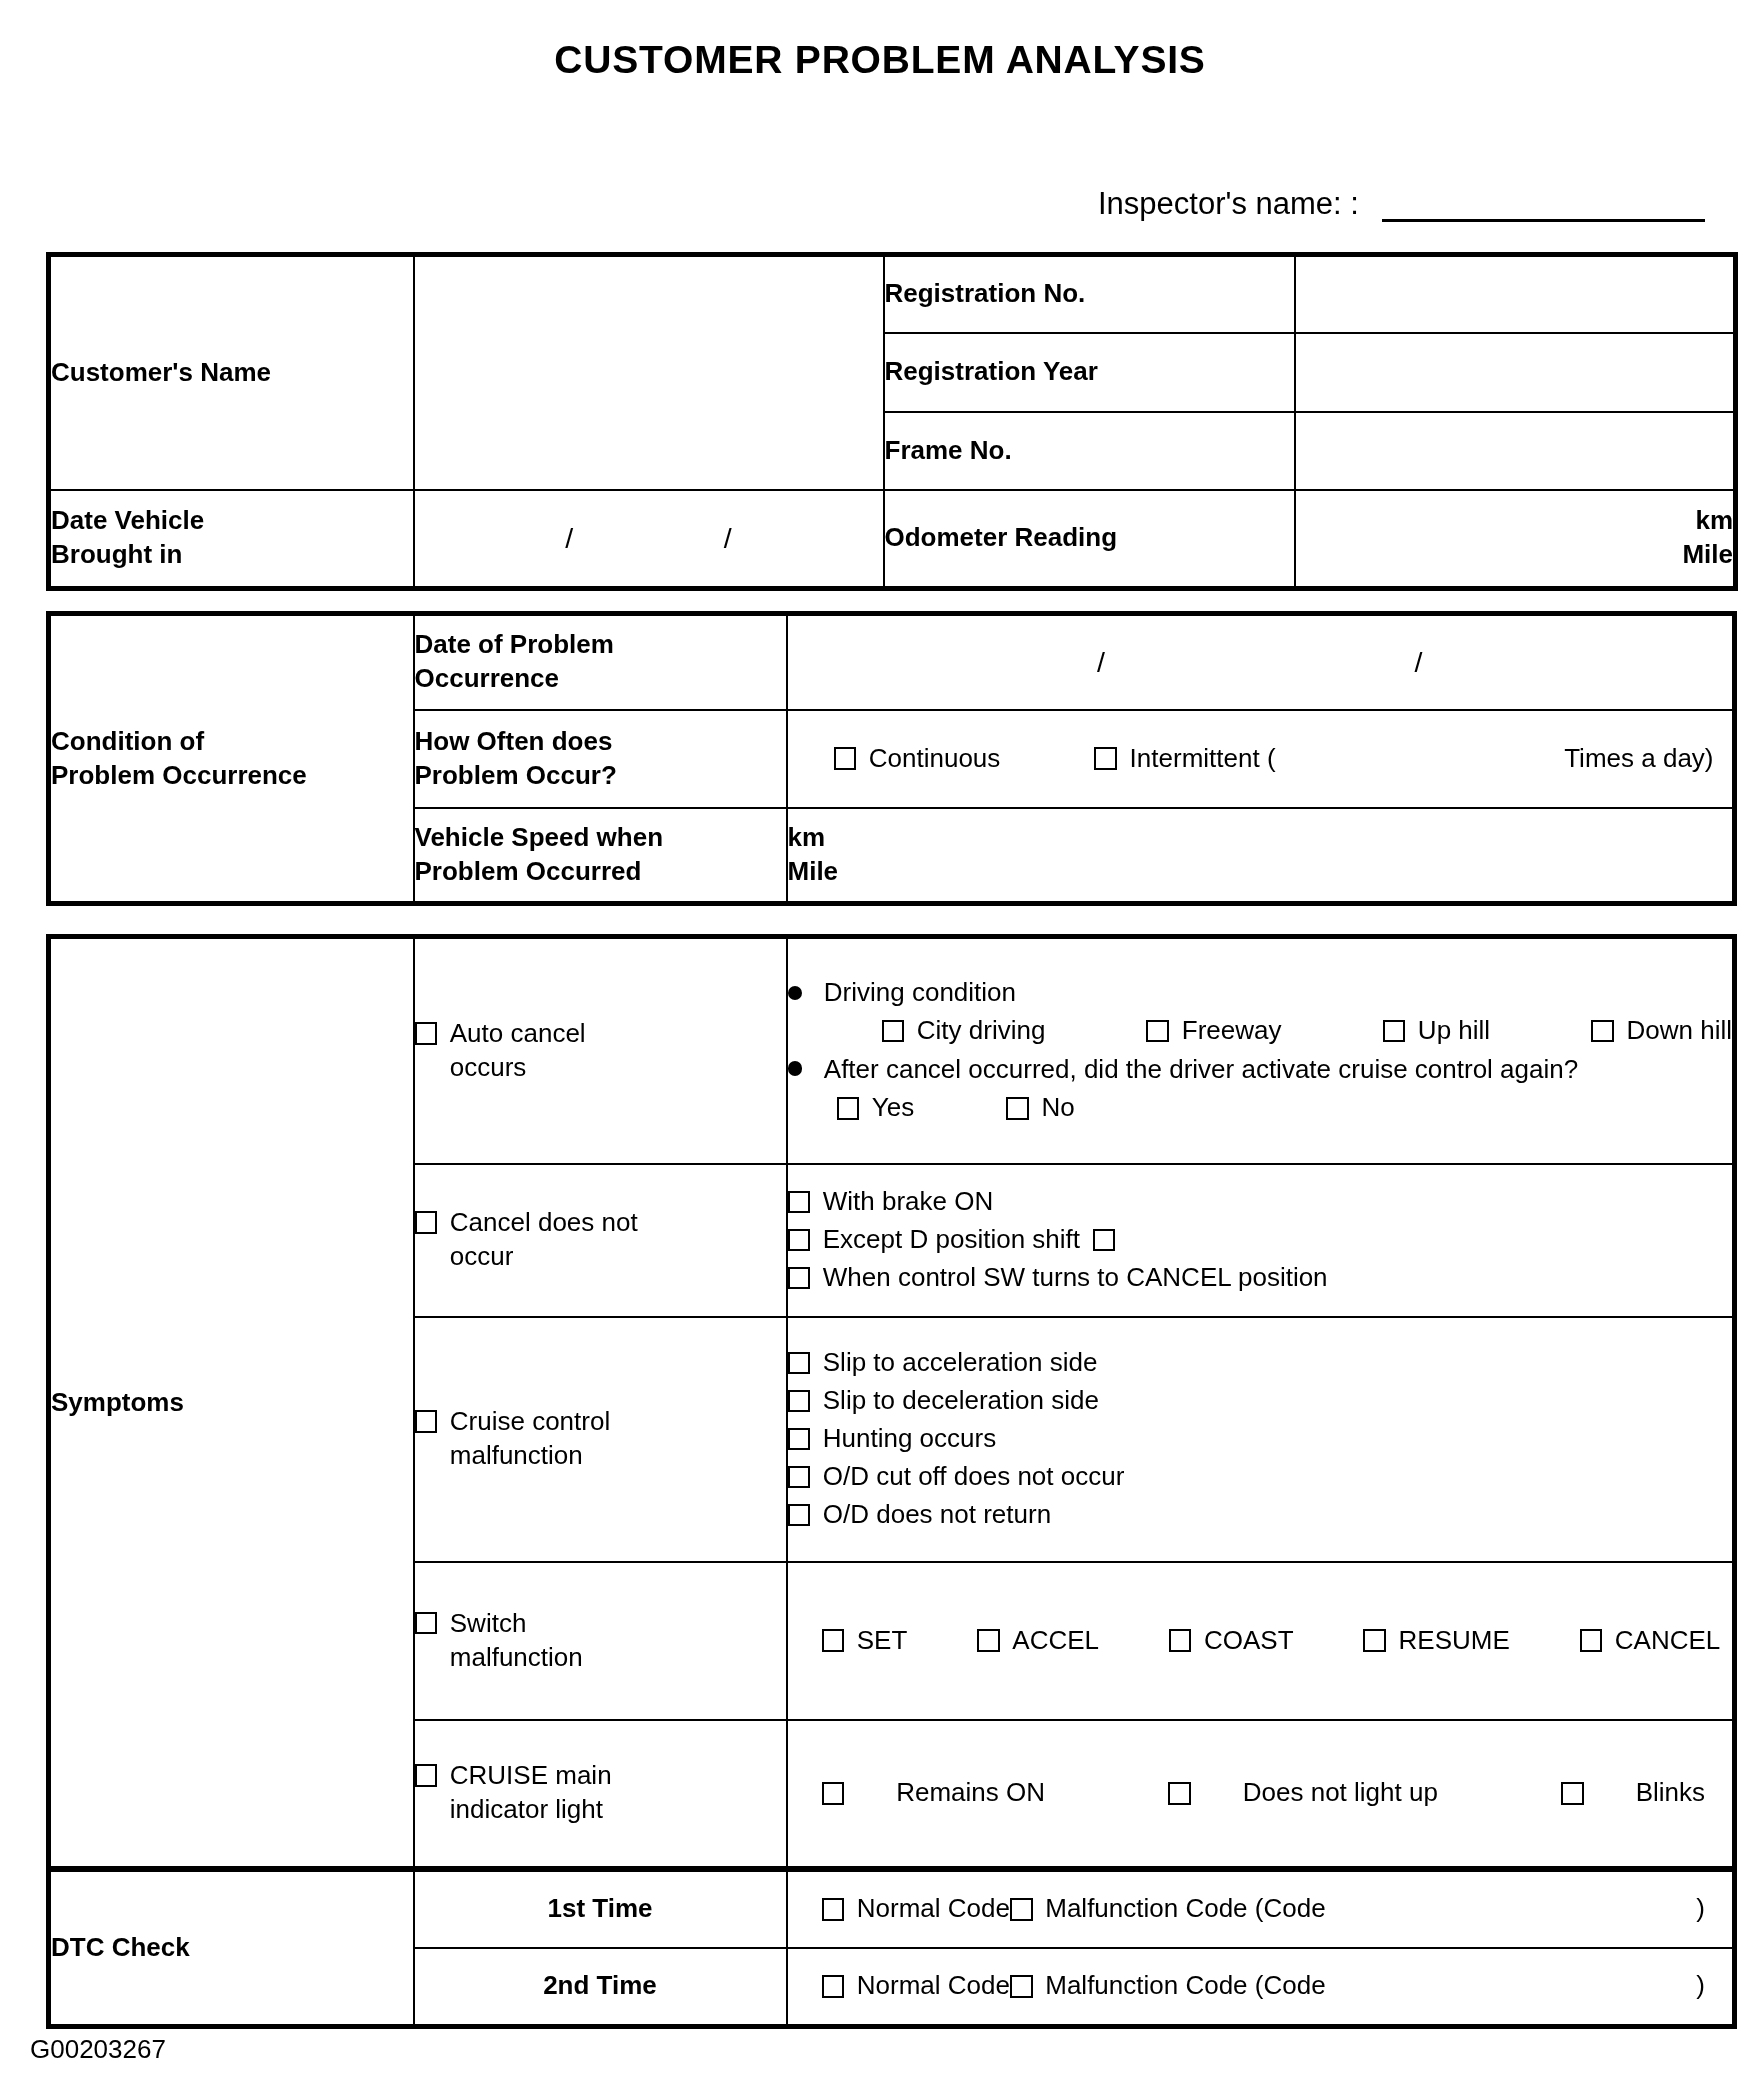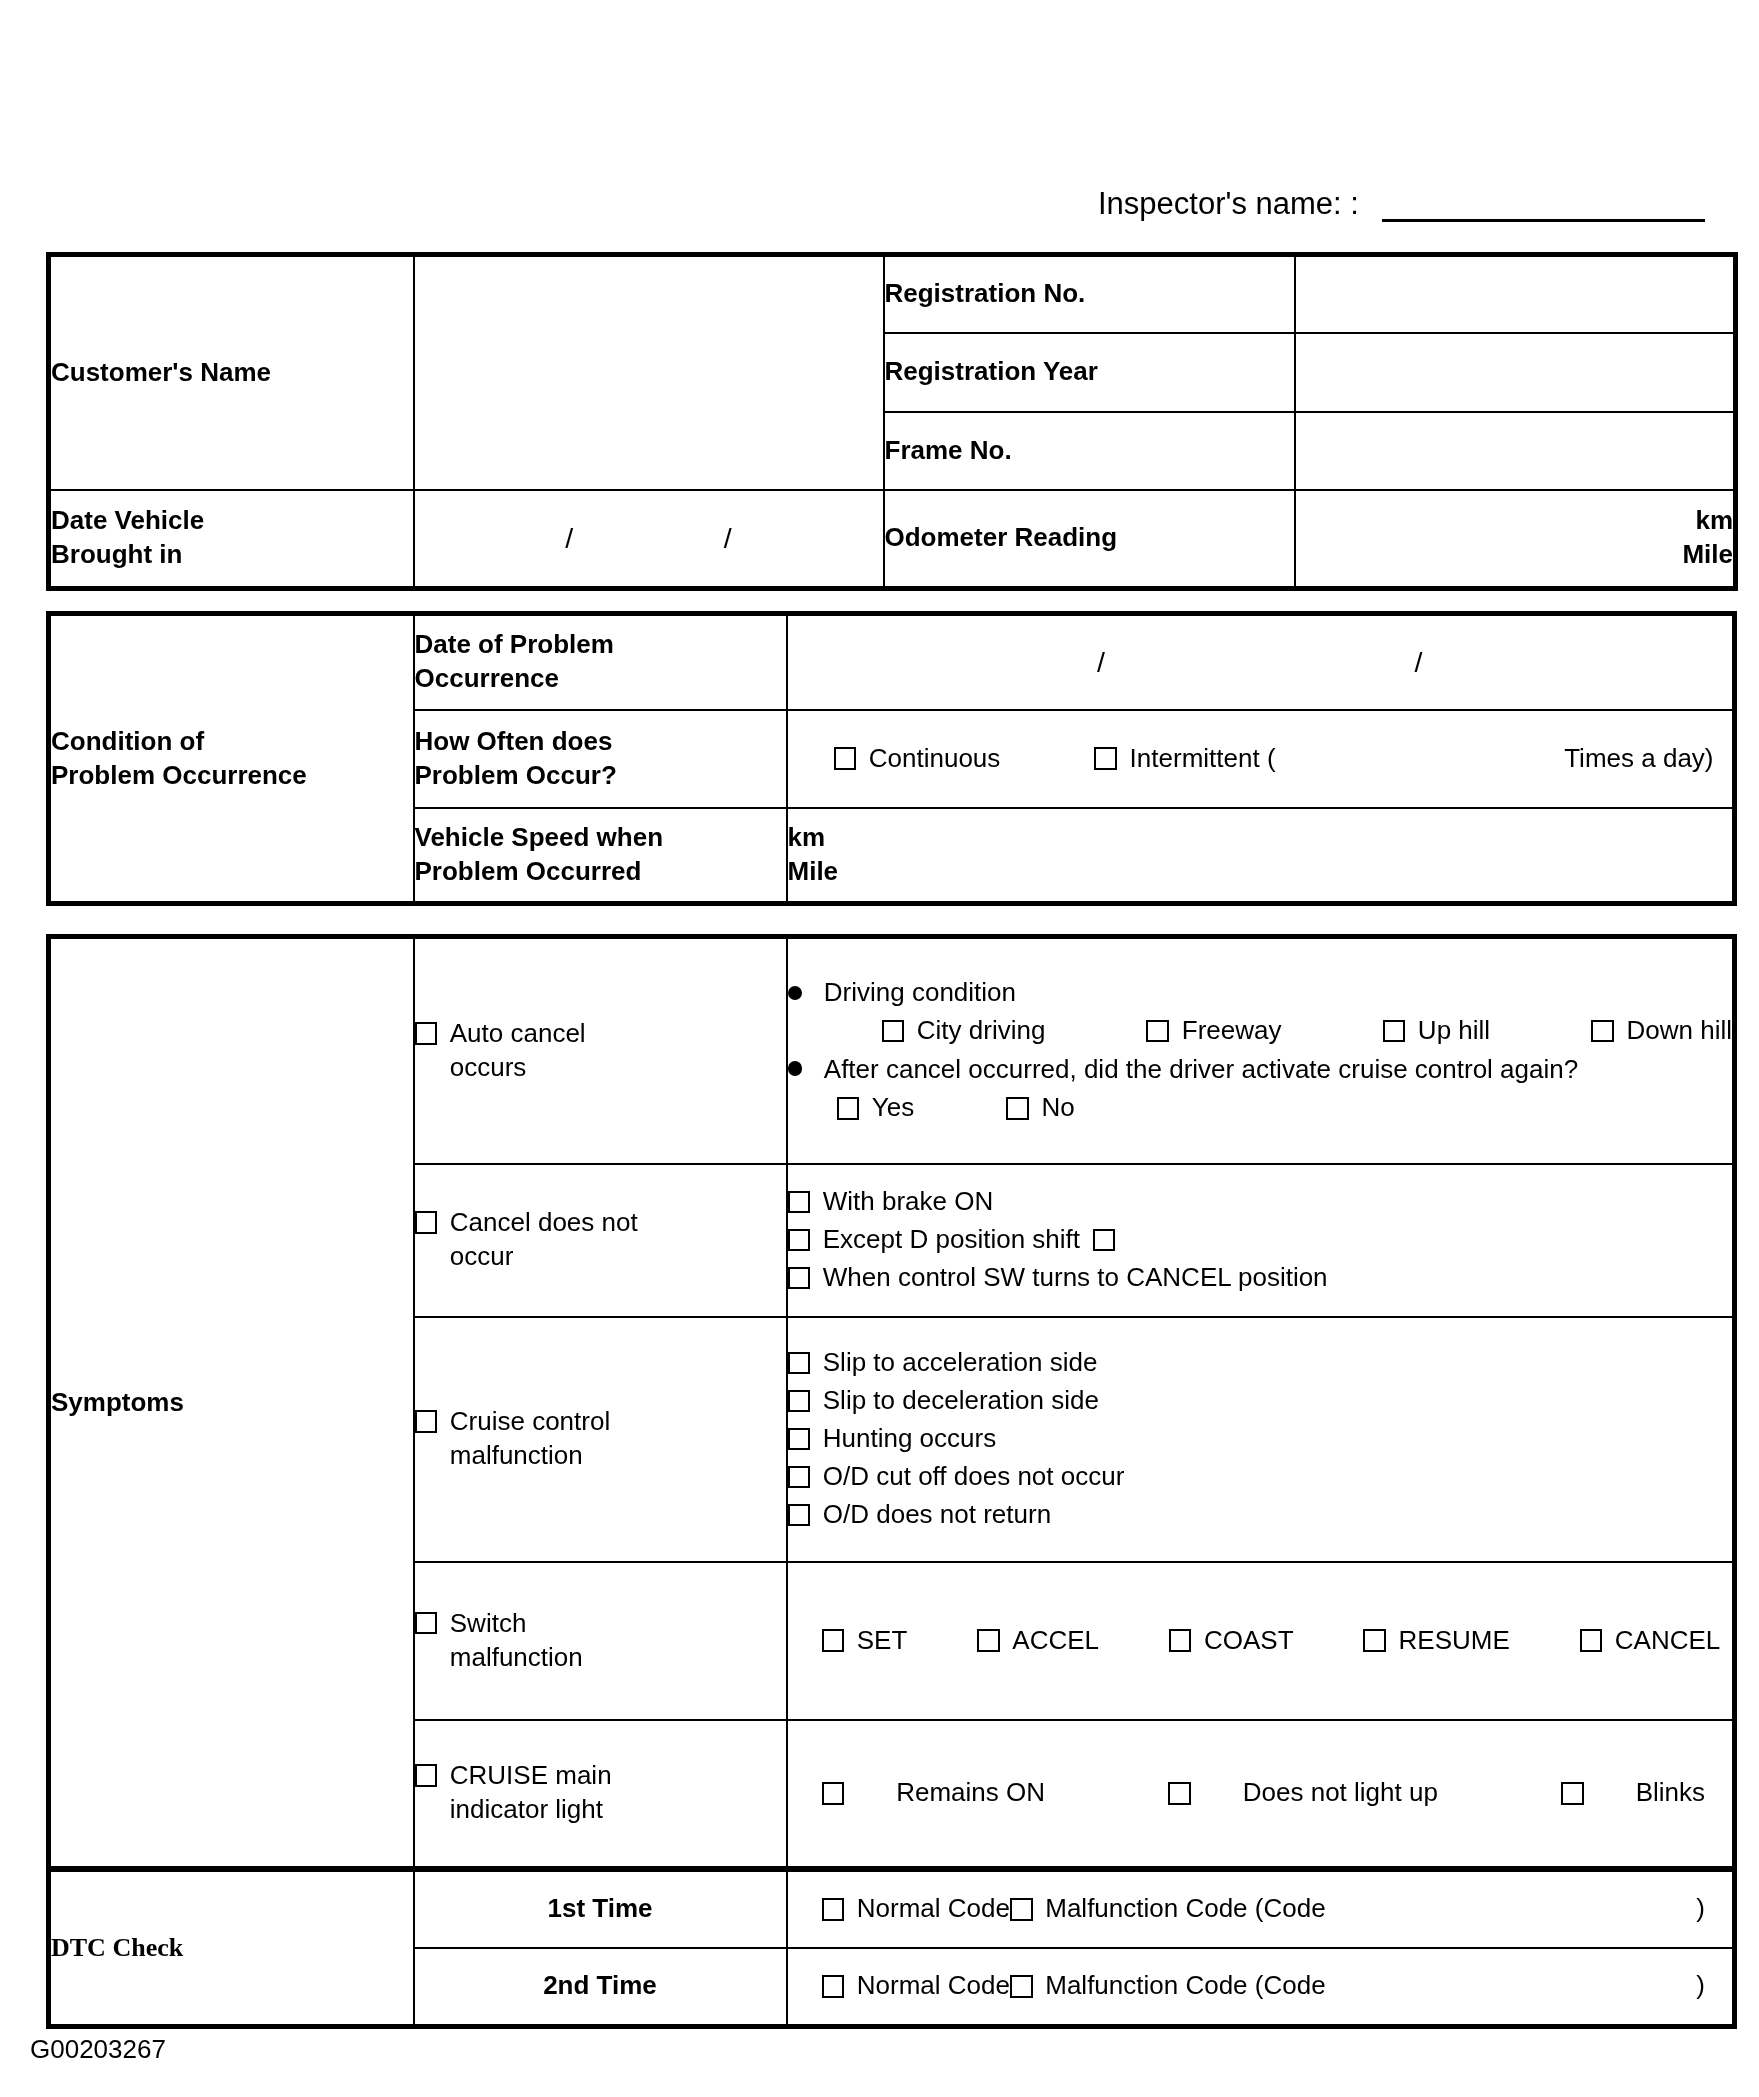--- a/index.html
+++ b/index.html
@@ -56,21 +56,21 @@
   }
   .t1 { top: 252px; }
   .t2 { top: 611px; }
   .t3 { top: 934px; }
   .t4 { top: 1867px; }
   .lbl { font-weight: bold; line-height: 1.3; }
   .pre { white-space: pre-line; }
   .pl18 { padding-left: 15px; }
   .pl40 { padding-left: 34px; }
   .pl55 { padding-left: 46px; }
-  .pl60 { padding-left: 50px; font-family: Liberation Serif, serif; }
+  .pl60 { padding-left: 50px; }
   .pl75 { padding-left: 63px; }
   .slashes { display: flex; justify-content: space-evenly; font-size: 28.5px; }
   .unitr { text-align: right; padding-right: 35px; }
   .unitl { padding-left: 331px; }
   .cb {
     display: inline-block;
     width: 22.7px; height: 22.7px;
     border: 2.5px solid #000;
     background: #fff;
     flex: none;
@@ -110,20 +110,21 @@
     left: 30px; top: 2034px;
     font-size: 26px;
   }
 </style>
 </head>
 <body>
 
 <div class="page">
 
   <div class="title">
+    <div>CUSTOMER PROBLEM ANALYSIS</div>
   </div>
 
   <div class="inspector">
     <span>Inspector's name: :</span>
     <span class="ins-line"></span>
   </div>
 
   <table class="tbl t1">
     <colgroup>
       <col style="width:365px">

